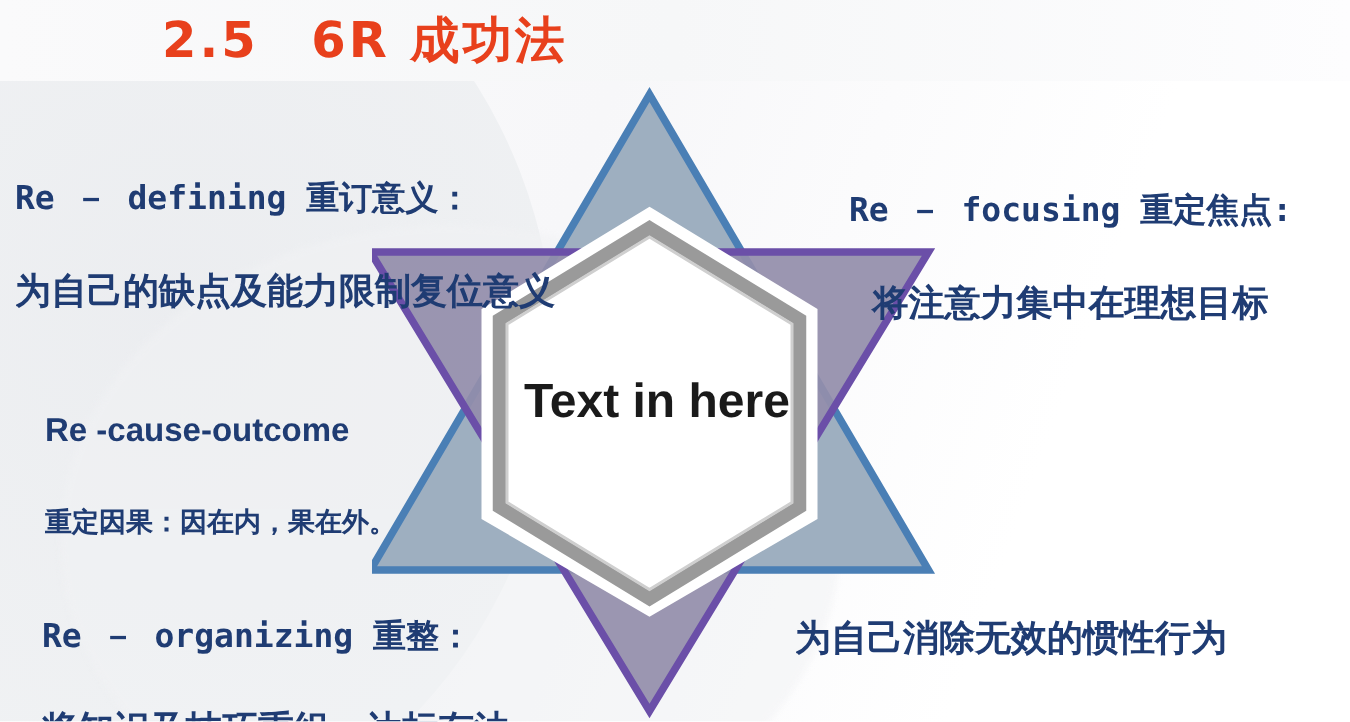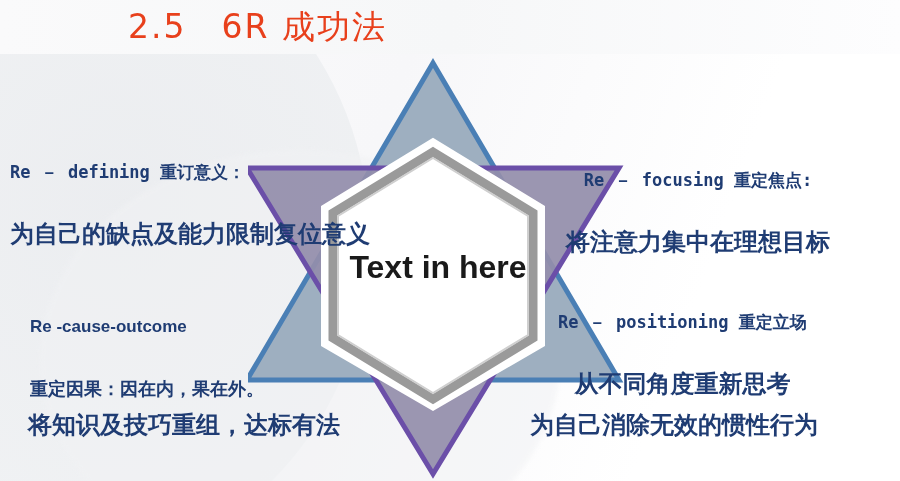--- a/index.html
+++ b/index.html
@@ -51,25 +51,25 @@
     top: 0;
     width: 900px;
     height: 54px;
     background: linear-gradient(90deg, #fafafb 0%, #f6f7f8 50%, #fdfdfe 100%);
     pointer-events: none;
   }
 
   
   #title {
     position: absolute;
-    left: 128px;
+    left: 108px;
     top: 4px;
     font-family: "DejaVu Sans", sans-serif;
     font-size: 33px;
-    font-weight: normal;
+    font-weight: bold;
     color: #e8401c;
     letter-spacing: 2px;
     white-space: pre;
     line-height: 46px;
   }
 
   
   #star-wrap {
     position: absolute;
     left: 248px;
@@ -103,26 +103,25 @@
   }
 
   
   .callout {
     position: absolute;
     color: #1f3c73;
     white-space: pre;
   }
   .callout .en {
     font-family: "DejaVu Sans Mono", monospace;
-    font-size: 17px;
+    font-size: 22px;
     font-weight: bold;
     letter-spacing: 0px;
     display: block;
     line-height: 25px;
-    margin-top: 40px;
   }
   .callout .en.prop {
     font-family: "Liberation Sans", sans-serif;
     letter-spacing: 0px;
   }
   .callout .cn {
     font-family: "DejaVu Sans", sans-serif;
     font-size: 24px;
     font-weight: bold;
     display: block;
@@ -176,26 +175,23 @@
   <div class="callout" id="callout-recause">
     <span class="en prop">Re -cause-outcome</span>
     <span class="cn small">重定因果：因在内，果在外。</span>
   </div>
 
   <div class="callout" id="callout-refocusing">
     <span class="en">Re － focusing 重定焦点:</span>
     <span class="cn">将注意力集中在理想目标</span>
   </div>
 
-  <div class="callout" id="callout-repositioning">
-    <span class="en">Re － positioning 重定立场</span>
-    <span class="cn">从不同角度重新思考</span>
-  </div>
 
   <div class="callout" id="callout-reorganizing">
+    <span class="en">Re － organizing 重整：</span>
     <span class="cn">将知识及技巧重组，达标有法</span>
   </div>
 
   <div class="callout" id="callout-reprogramming">
     <span class="cn">为自己消除无效的惯性行为</span>
   </div>
 
 </div>
 
 </body></html>

